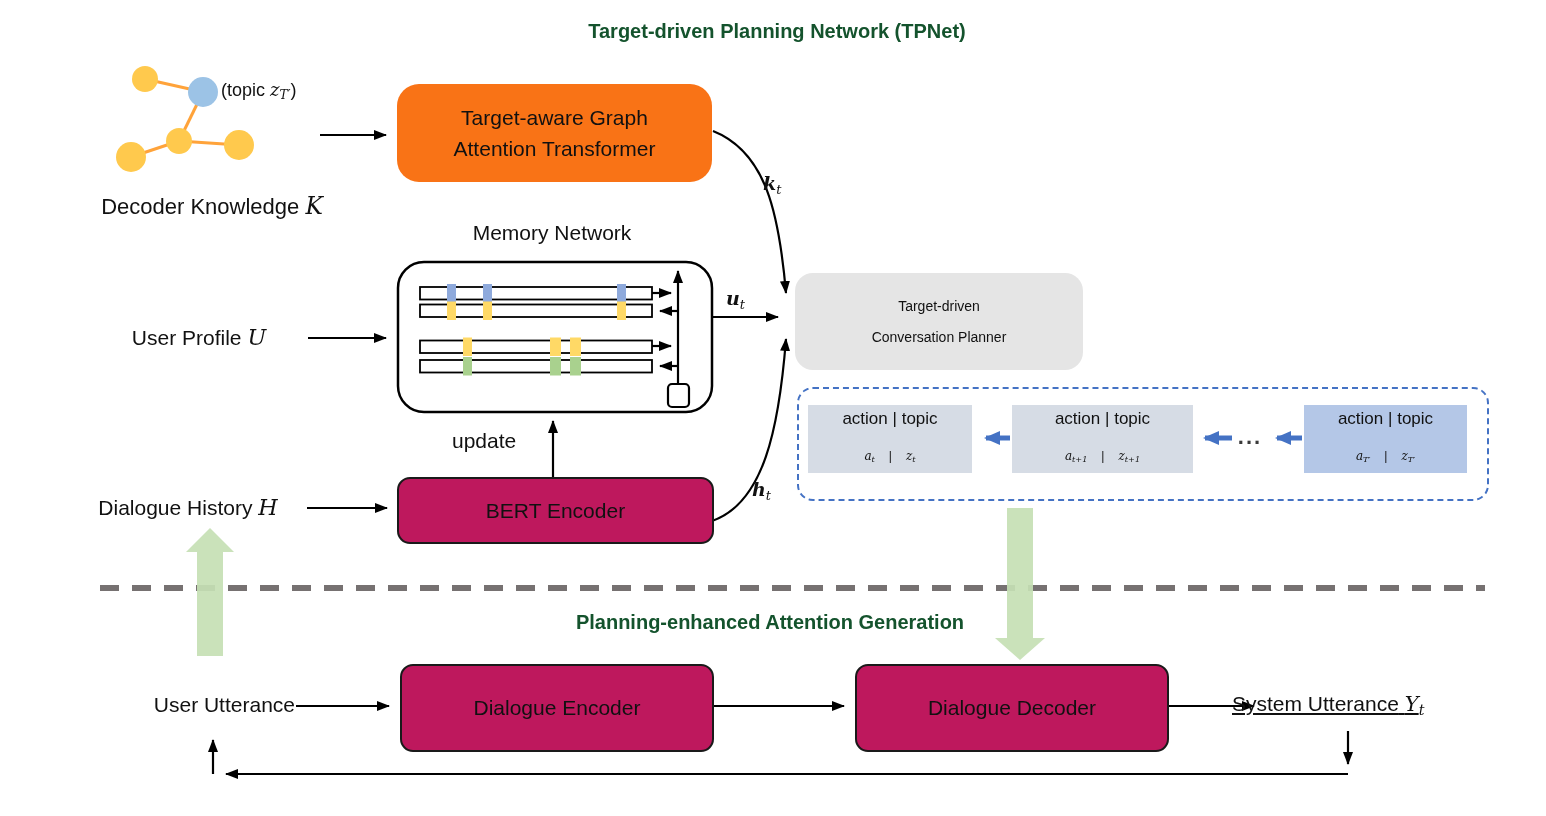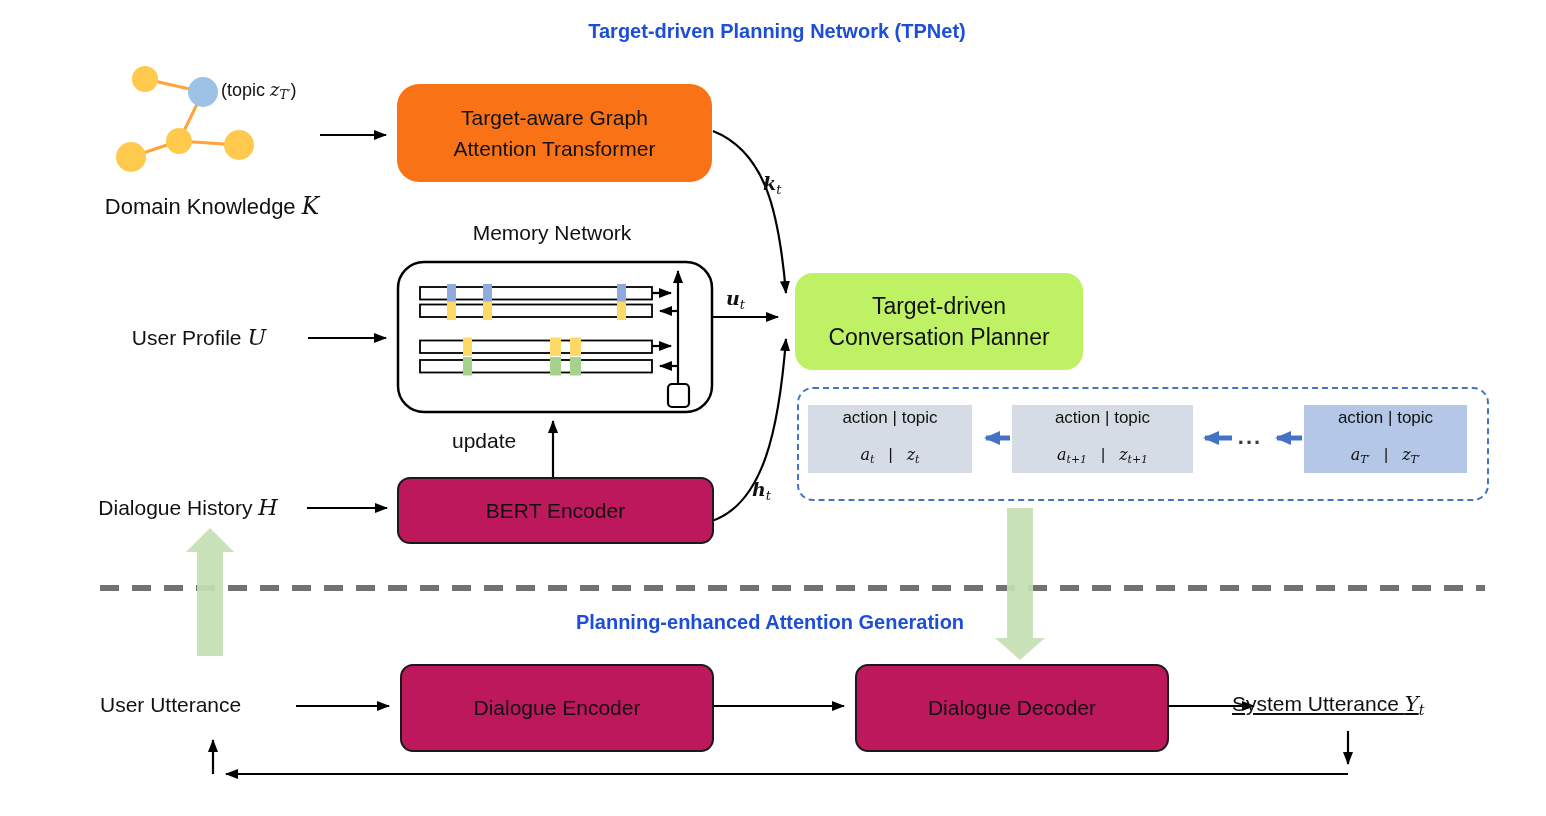--- a/index.html
+++ b/index.html
@@ -1,29 +1,29 @@
 <!DOCTYPE html>
 <html><head>
 <meta charset="utf-8">
 <style>
   html,body{margin:0;padding:0;background:#fff;}
   #canvas{position:relative;width:1546px;height:816px;background:#fff;overflow:hidden;
           font-family:"Liberation Sans",sans-serif;color:#111;}
   #overlay{position:absolute;left:0;top:0;z-index:1;}
   .abs{position:absolute;z-index:2;}
   .ctr{display:flex;flex-direction:column;align-items:center;justify-content:center;text-align:center;}
-  .ttl{font-weight:bold;font-size:20px;color:#1d4ed8;text-align:center;}
+  .ttl{font-weight:bold;font-size:20px;color:#14532d;text-align:center;}
   .lbl{font-size:21px;white-space:nowrap;}
   .rounded-box{border:2.5px solid #1a1a1a;border-radius:13px;background:#be185d;font-size:21px;}
   .gat{background:#f97316;border-radius:22px;font-size:21px;line-height:31px;}
-  .planner{background:#bef264;border-radius:18px;font-size:23px;line-height:31px;}
+  .planner{background:#e5e5e5;border-radius:18px;font-size:14px;line-height:31px;}
   .plan-wrap{border:2px dashed #4472C4;border-radius:16px;}
   .plan-step{background:#D6DCE5;font-size:17px;line-height:22px;}
   .plan-step.hl{background:#B4C7E7;}
-  .plan-step .row2{font-size:16px;margin-top:15px;}
+  .plan-step .row2{font-size:12px;margin-top:15px;}
   .plan-step .gap{display:inline-block;width:14px;}
   .mv{font-family:"DejaVu Serif",serif;font-style:italic;}
   .bmv{font-family:"DejaVu Serif",serif;font-style:italic;font-weight:bold;font-size:19px;}
   .ms{font-family:"DejaVu Serif",serif;font-style:italic;font-size:0.68em;vertical-align:-0.28em;}
   .scr{font-family:"DejaVu Serif",serif;font-style:italic;font-size:1.06em;}
   .ell{font-weight:bold;font-size:22px;color:#3a3a3a;letter-spacing:2px;}
 </style>
 </head>
 <body>
 
@@ -118,21 +118,21 @@
   </g>
 </svg>
 
 <div class="abs ttl" style="left:400px;top:20px;width:754px;">Target-driven Planning Network (TPNet)</div>
 
 <div class="abs lbl" style="left:221px;top:79px;font-size:18px;">
   <span>(topic </span><span class="mv">z</span><span class="ms">T′</span><span>)</span>
 </div>
 
 <div class="abs lbl" style="left:62px;top:192px;width:300px;text-align:center;font-size:22px;">
-  <span>Domain Knowledge</span>
+  <span>Decoder Knowledge</span>
   <span class="scr">K</span>
 </div>
 
 <div class="abs ctr gat" style="left:397px;top:84px;width:315px;height:98px;">
   <div>Target-aware Graph</div>
   <div>Attention Transformer</div>
 </div>
 
 <div class="abs lbl" style="left:95px;top:324px;width:208px;text-align:center;">
   <span>User Profile</span>
@@ -207,20 +207,20 @@
 <div class="abs ttl" style="left:420px;top:611px;width:700px;">Planning-enhanced Attention Generation</div>
 
 <div class="abs ctr rounded-box" style="left:400px;top:664px;width:310px;height:84px;">
   <div>Dialogue Encoder</div>
 </div>
 
 <div class="abs ctr rounded-box" style="left:855px;top:664px;width:310px;height:84px;">
   <div>Dialogue Decoder</div>
 </div>
 
-<div class="abs lbl" style="left:100px;top:693px;width:195px;text-align:left;">User Utterance</div>
+<div class="abs lbl" style="left:100px;top:693px;width:195px;text-align:right;">User Utterance</div>
 
 <div class="abs lbl" style="left:1232px;top:692px;text-decoration:underline;">
   <span>System Utterance</span>
   <span class="mv">Y</span><span class="ms">t</span>
 </div>
 
 </div>
 
 </body></html>

